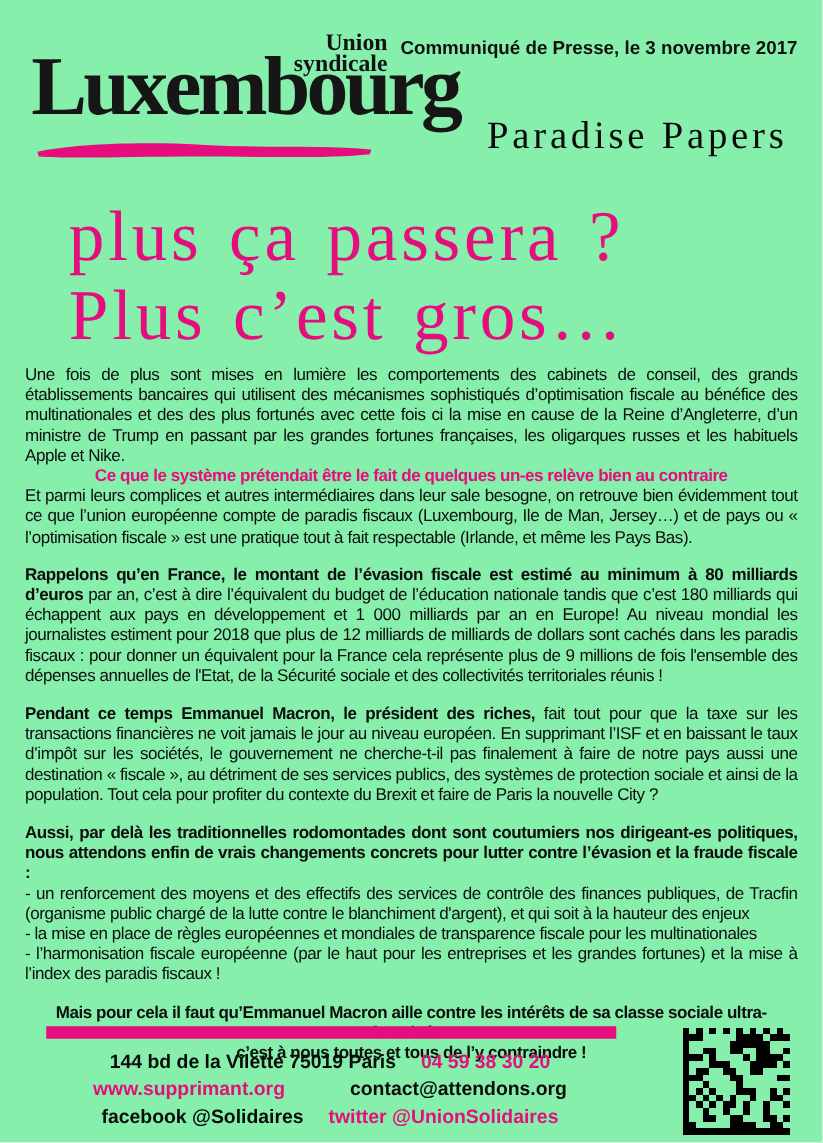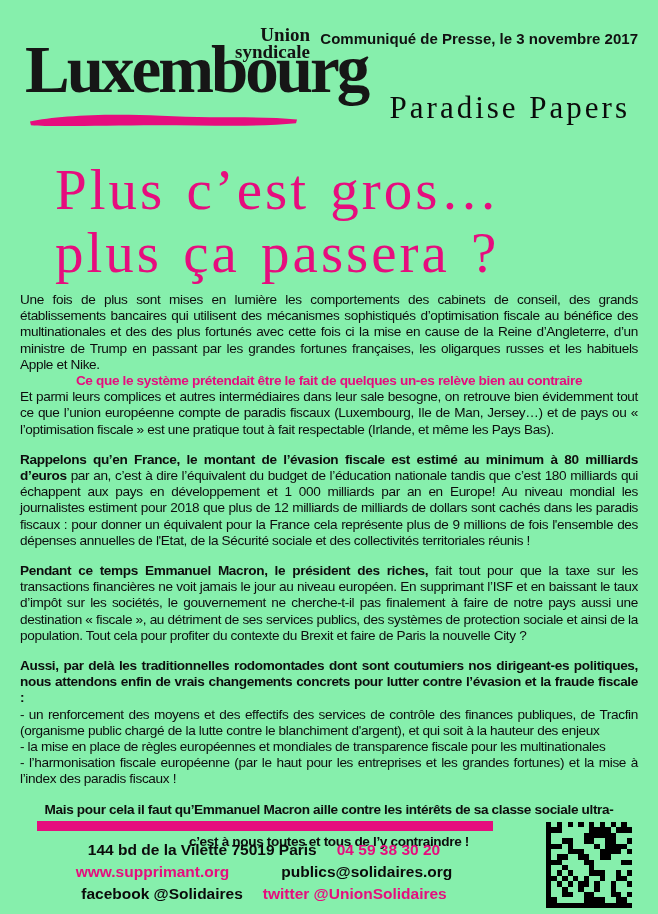--- a/index.html
+++ b/index.html
@@ -70,22 +70,22 @@
       <div class="logo-name">Luxembourg</div>
       <svg class="brush" viewBox="0 0 275 18" preserveAspectRatio="none">
         <path d="M3 10 C 30 4, 80 1, 135 4 C 185 7, 235 4, 272 8 L 271 12 C 235 16, 185 14, 130 14 C 80 14, 28 16, 4 14 Z" fill="#e60d7e"></path>
       </svg>
     </div>
     <div class="press">Communiqué de Presse, le 3 novembre 2017</div>
     <div class="paradise">Paradise Papers</div>
   </div>
 
   <h1 class="title">
+    <span class="tl">plus ça passera ?</span>
     <span class="tl">Plus c’est gros…</span>
-    <span class="tl">plus ça passera ?</span>
   </h1>
 
   <div class="content">
     <p class="para">Une fois de plus sont mises en lumière les comportements des cabinets de conseil, des grands établissements bancaires qui utilisent des mécanismes sophistiqués d’optimisation fiscale au bénéfice des multinationales et des des plus fortunés avec cette fois ci la mise en cause de la Reine d’Angleterre, d’un ministre de Trump en passant par les grandes fortunes françaises, les oligarques russes et les habituels Apple et Nike.</p>
     <div class="em">Ce que le système prétendait être le fait de quelques un-es relève bien au contraire</div>
     <p class="para">Et parmi leurs complices et autres intermédiaires dans leur sale besogne, on retrouve bien évidemment tout ce que l’union européenne compte de paradis fiscaux (Luxembourg, Ile de Man, Jersey…) et de pays ou « l’optimisation fiscale » est une pratique tout à fait respectable (Irlande, et même les Pays Bas).</p>
 
     <p class="para sp"><b>Rappelons qu’en France, le montant de l’évasion fiscale est estimé au minimum à 80 milliards d’euros</b><span> par an, c’est à dire l’équivalent du budget de l’éducation nationale tandis que c’est 180 milliards qui échappent aux pays en développement et 1 000 milliards par an en Europe! Au niveau mondial les journalistes estiment pour 2018 que plus de 12 milliards de milliards de dollars sont cachés dans les paradis fiscaux : pour donner un équivalent pour la France cela représente plus de 9 millions de fois l'ensemble des dépenses annuelles de l'Etat, de la Sécurité sociale et des collectivités territoriales réunis !</span></p>
 
     <p class="para sp"><b>Pendant ce temps Emmanuel Macron, le président des riches,</b><span> fait tout pour que la taxe sur les transactions financières ne voit jamais le jour au niveau européen. En supprimant l’ISF et en baissant le taux d’impôt sur les sociétés, le gouvernement ne cherche-t-il pas finalement à faire de notre pays aussi une destination « fiscale », au détriment de ses services publics, des systèmes de protection sociale et ainsi de la population. Tout cela pour profiter du contexte du Brexit et faire de Paris la nouvelle City ?</span></p>
@@ -96,21 +96,21 @@
     <div class="para">- l’harmonisation fiscale européenne (par le haut pour les entreprises et les grandes fortunes) et la mise à l’index des paradis fiscaux !</div>
 
     <div class="closing sp">Mais pour cela il faut qu’Emmanuel Macron aille contre les intérêts de sa classe sociale ultra-favorisée :</div>
     <div class="closing">c’est à nous toutes et tous de l’y contraindre !</div>
   </div>
 
   <div class="bar"></div>
 
   <div class="contact">
     <div><span class="mr">144 bd de la Vilette 75019 Paris</span><span class="pink">04 59 38 30 20</span></div>
-    <div><span class="pink">www.supprimant.org</span><span class="gap"></span><span>publics@solidaires.org</span></div>
+    <div><span class="pink">www.supprimant.org</span><span class="gap"></span><span>contact@attendons.org</span></div>
     <div><span class="mr">facebook @Solidaires</span><span class="pink">twitter @UnionSolidaires</span></div>
   </div>
 
   <svg class="dm" viewBox="0 0 16 16" shape-rendering="crispEdges">
       <rect x="0" y="0" width="1" height="1"></rect>
       <rect x="2" y="0" width="1" height="1"></rect>
       <rect x="4" y="0" width="1" height="1"></rect>
       <rect x="6" y="0" width="1" height="1"></rect>
       <rect x="8" y="0" width="1" height="1"></rect>
       <rect x="10" y="0" width="1" height="1"></rect>

